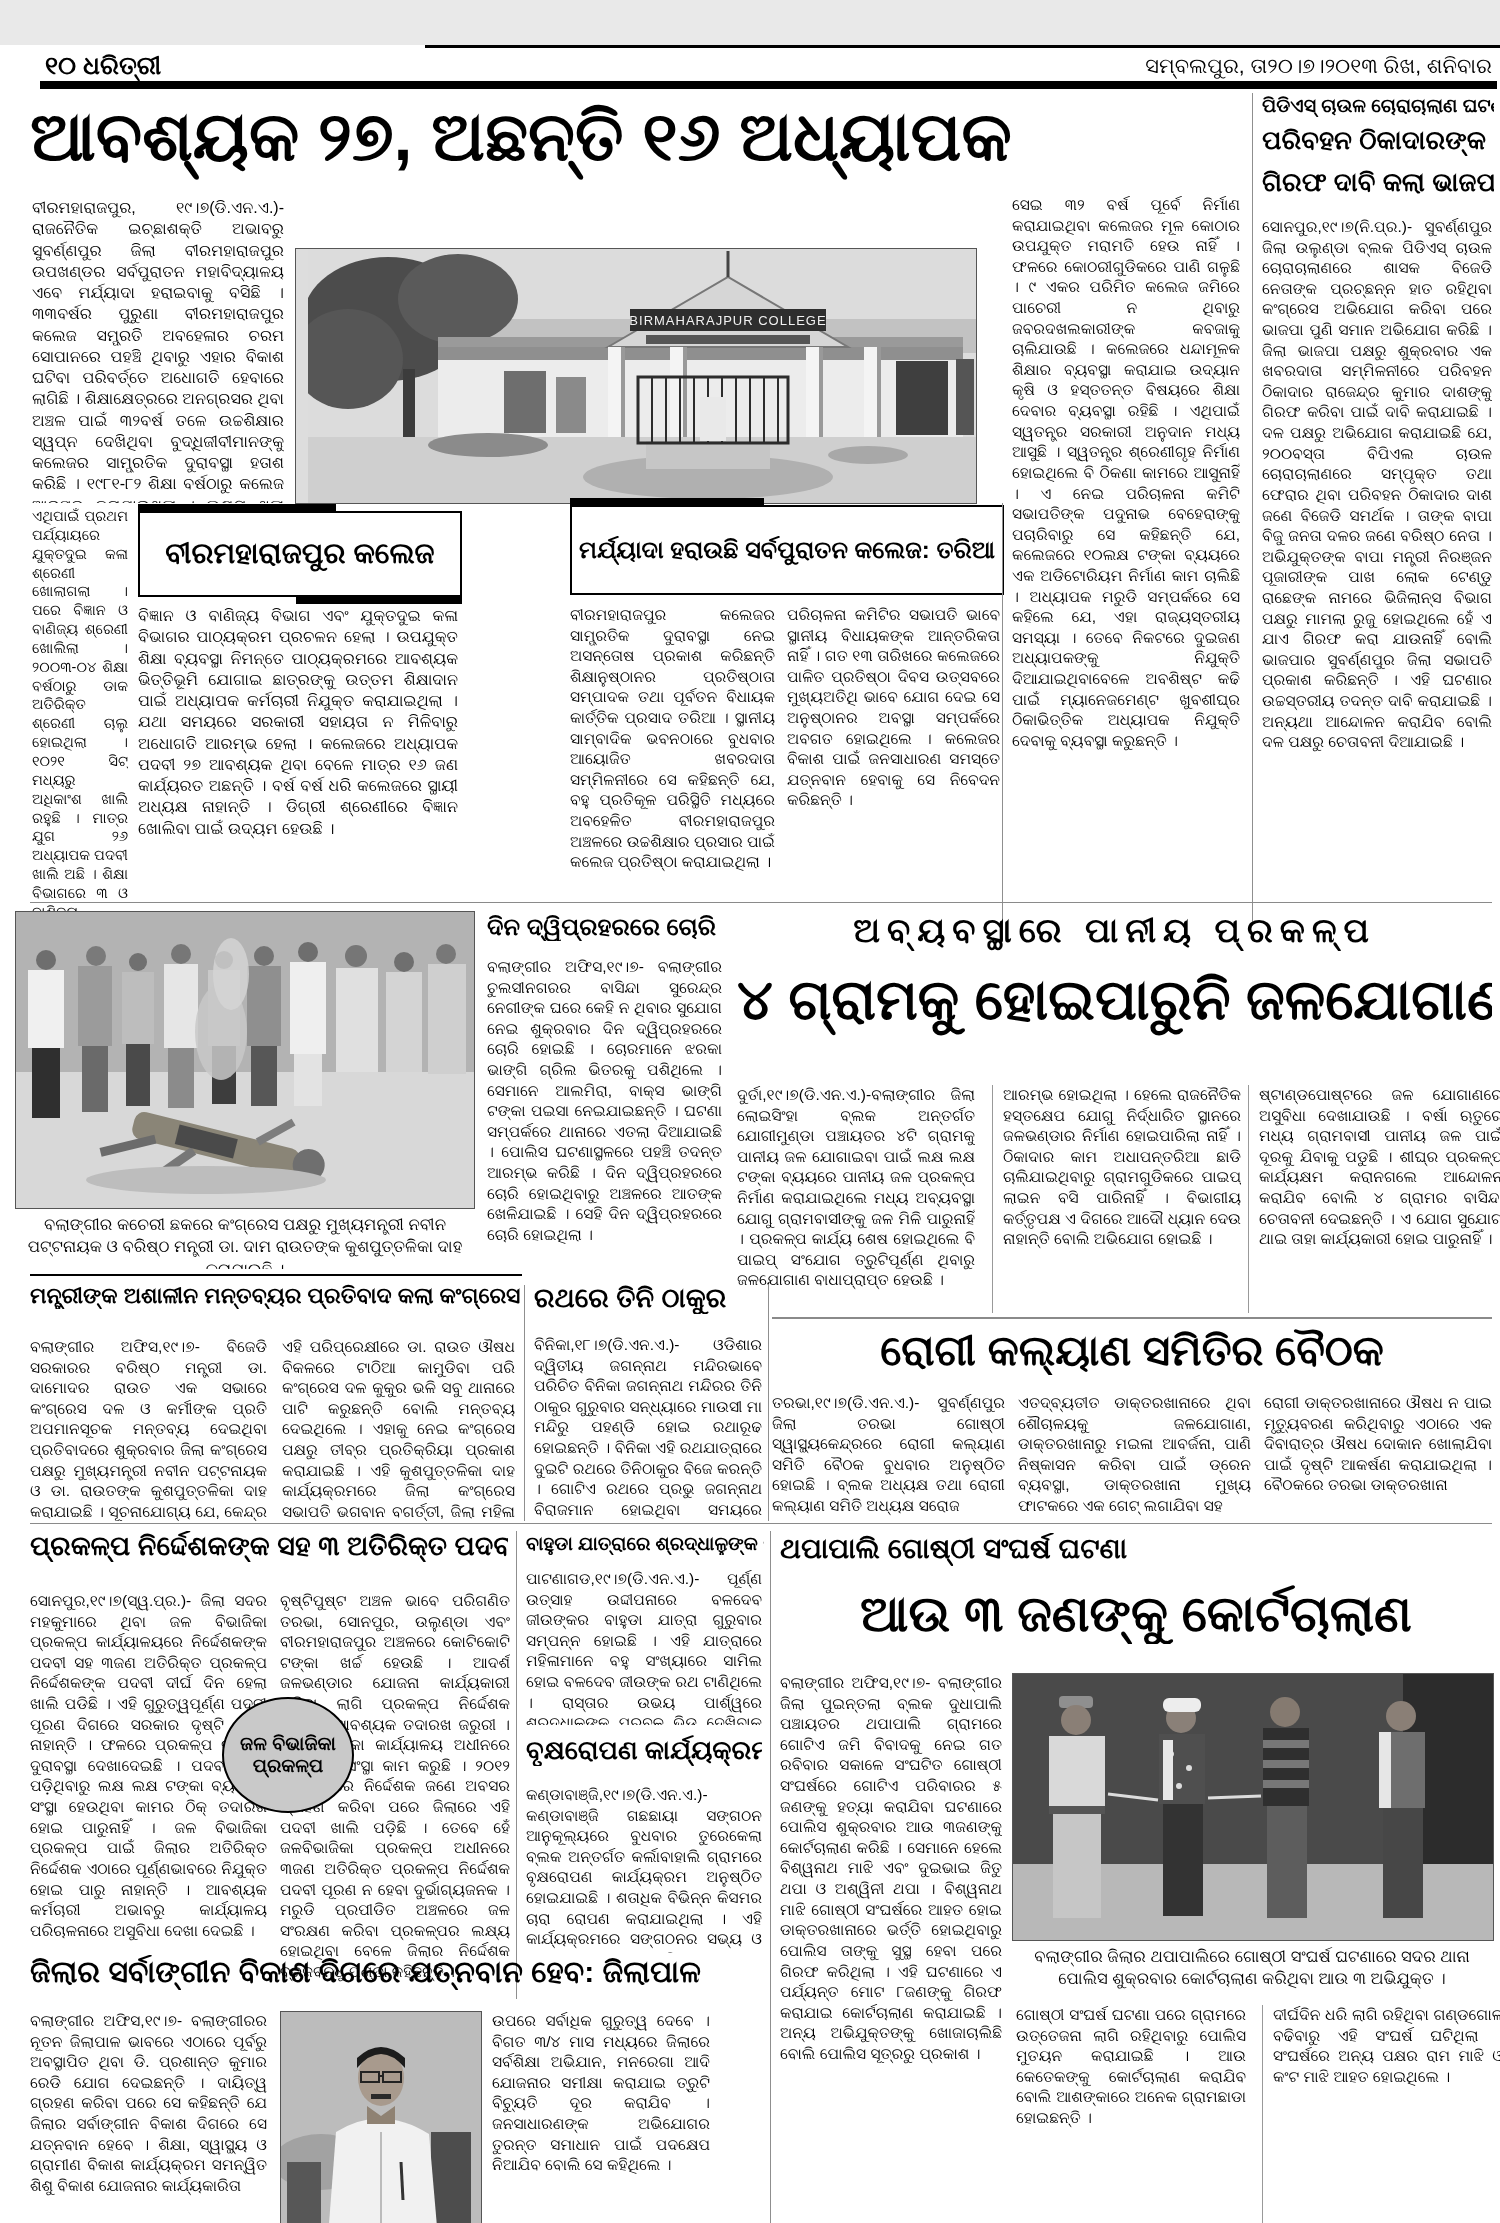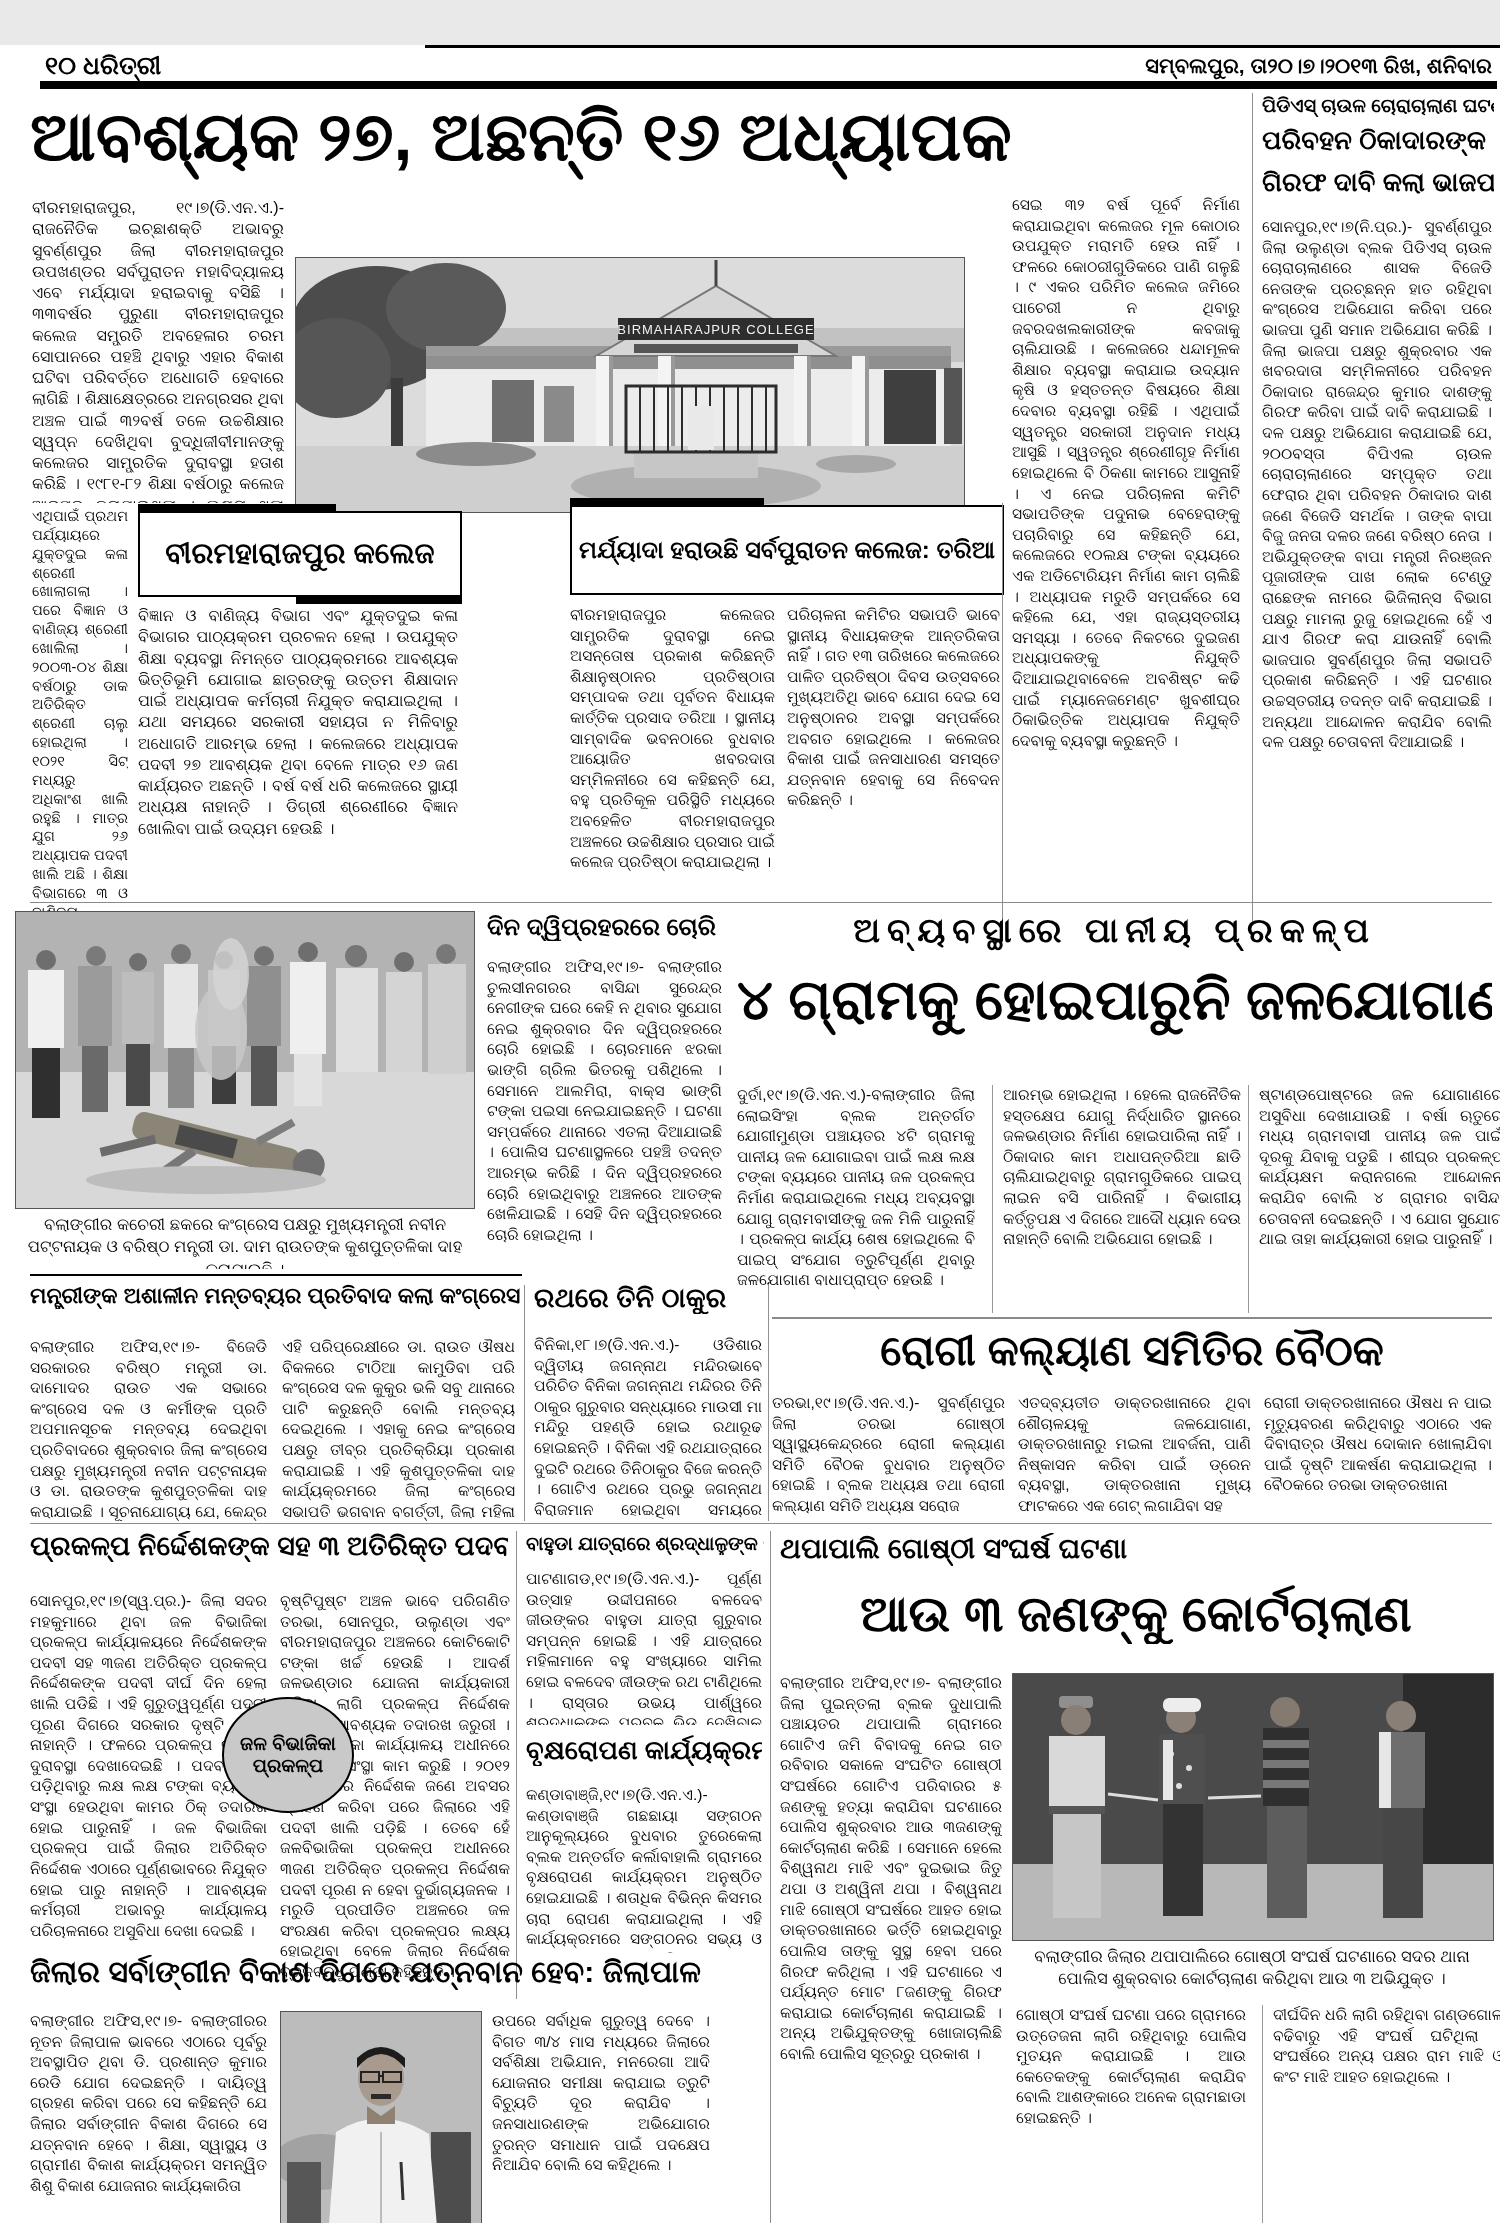--- a/index.html
+++ b/index.html
@@ -28,28 +28,28 @@
                 font-size:19px;line-height:1.15;}
   svg{display:block;}
 </style>
 </head>
 <body>
 
 <div id="page">
 
   <div class="abs rule-h" style="left:425px;top:0;width:1075px;height:3px;"></div>
   <div class="abs" style="left:45px;top:6px;font-size:25px;font-weight:bold;">୧୦ ଧରିତ୍ରୀ</div>
-  <div class="abs" style="left:1060px;top:9px;width:432px;font-size:21px;font-weight:bold;text-align:right;">ସମ୍ବଲପୁର, ତା୨୦।୭।୨୦୧୩ ରିଖ, ଶନିବାର</div>
+  <div class="abs" style="left:1060px;top:9px;width:432px;font-size:21px;font-weight:normal;text-align:right;">ସମ୍ବଲପୁର, ତା୨୦।୭।୨୦୧୩ ରିଖ, ଶନିବାର</div>
   <div class="abs rule-h" style="left:40px;top:36px;width:1457px;height:8px;"></div>
 
   <div class="abs headline" style="left:30px;top:52px;width:1212px;height:92px;font-size:68px;">ଆବଶ୍ୟକ ୨୭, ଅଛନ୍ତି ୧୬ ଅଧ୍ୟାପକ</div>
 
   <div class="abs body-text" style="left:32px;top:152px;width:252px;height:306px;font-size:16px;">ବୀରମହାରାଜପୁର, ୧୯।୭(ଡି.ଏନ.ଏ.)- ରାଜନୈତିକ ଇଚ୍ଛାଶକ୍ତି ଅଭାବରୁ ସୁବର୍ଣ୍ଣପୁର ଜିଲା ବୀରମହାରାଜପୁର ଉପଖଣ୍ଡର ସର୍ବପୁରାତନ ମହାବିଦ୍ୟାଳୟ ଏବେ ମର୍ଯ୍ୟାଦା ହରାଇବାକୁ ବସିଛି । ୩୩ବର୍ଷର ପୁରୁଣା ବୀରମହାରାଜପୁର କଲେଜ ସମ୍ପ୍ରତି ଅବହେଳାର ଚରମ ସୋପାନରେ ପହଞ୍ଚି ଥିବାରୁ ଏହାର ବିକାଶ ଘଟିବା ପରିବର୍ତ୍ତେ ଅଧୋଗତି ହେବାରେ ଲାଗିଛି । ଶିକ୍ଷାକ୍ଷେତ୍ରରେ ଅନଗ୍ରସର ଥିବା ଅଞ୍ଚଳ ପାଇଁ ୩୨ବର୍ଷ ତଳେ ଉଚ୍ଚଶିକ୍ଷାର ସ୍ୱପ୍ନ ଦେଖିଥିବା ବୁଦ୍ଧିଜୀବୀମାନଙ୍କୁ କଲେଜର ସାମ୍ପ୍ରତିକ ଦୁରାବସ୍ଥା ହତାଶ କରିଛି । ୧୯୮୧-୮୨ ଶିକ୍ଷା ବର୍ଷଠାରୁ କଲେଜ ଆରମ୍ଭ କରାଯାଇଥିଲା । ଲକ୍ଷ୍ୟ ଥିଲା ବିଭିନ୍ନ କାରଣ ଯୋଗୁ ଉଚ୍ଚଶିକ୍ଷାରୁ ବଞ୍ଚିତ ହେଉଥିବା ଅଞ୍ଚଳର ଛାତ୍ରୀଛାତ୍ରଙ୍କୁ ସେହି ସୁଯୋଗ ଦେବା ।</div>
 
-  <div class="abs photo" style="left:295px;top:212px;width:668px;height:254px;">
+  <div class="abs photo" style="left:295px;top:203px;width:668px;height:254px;padding-left:12px;">
     <svg width="668" height="254" viewBox="0 0 668 254">
       <rect x="0" y="0" width="668" height="254" fill="#dcdcdc"></rect>
       <rect x="0" y="70" width="668" height="34" fill="#c2c2c2"></rect>
       <ellipse cx="80" cy="70" rx="85" ry="62" fill="#4c4c4c"></ellipse>
       <ellipse cx="150" cy="50" rx="60" ry="45" fill="#5a5a5a"></ellipse>
       <ellipse cx="40" cy="110" rx="55" ry="50" fill="#565656"></ellipse>
       <rect x="95" y="120" width="12" height="70" fill="#3c3c3c"></rect>
       <rect x="130" y="88" width="525" height="10" fill="#9a9a9a"></rect>
       <rect x="130" y="98" width="525" height="92" fill="#ececec"></rect>
       <rect x="130" y="98" width="525" height="13" fill="#8f8f8f"></rect>

